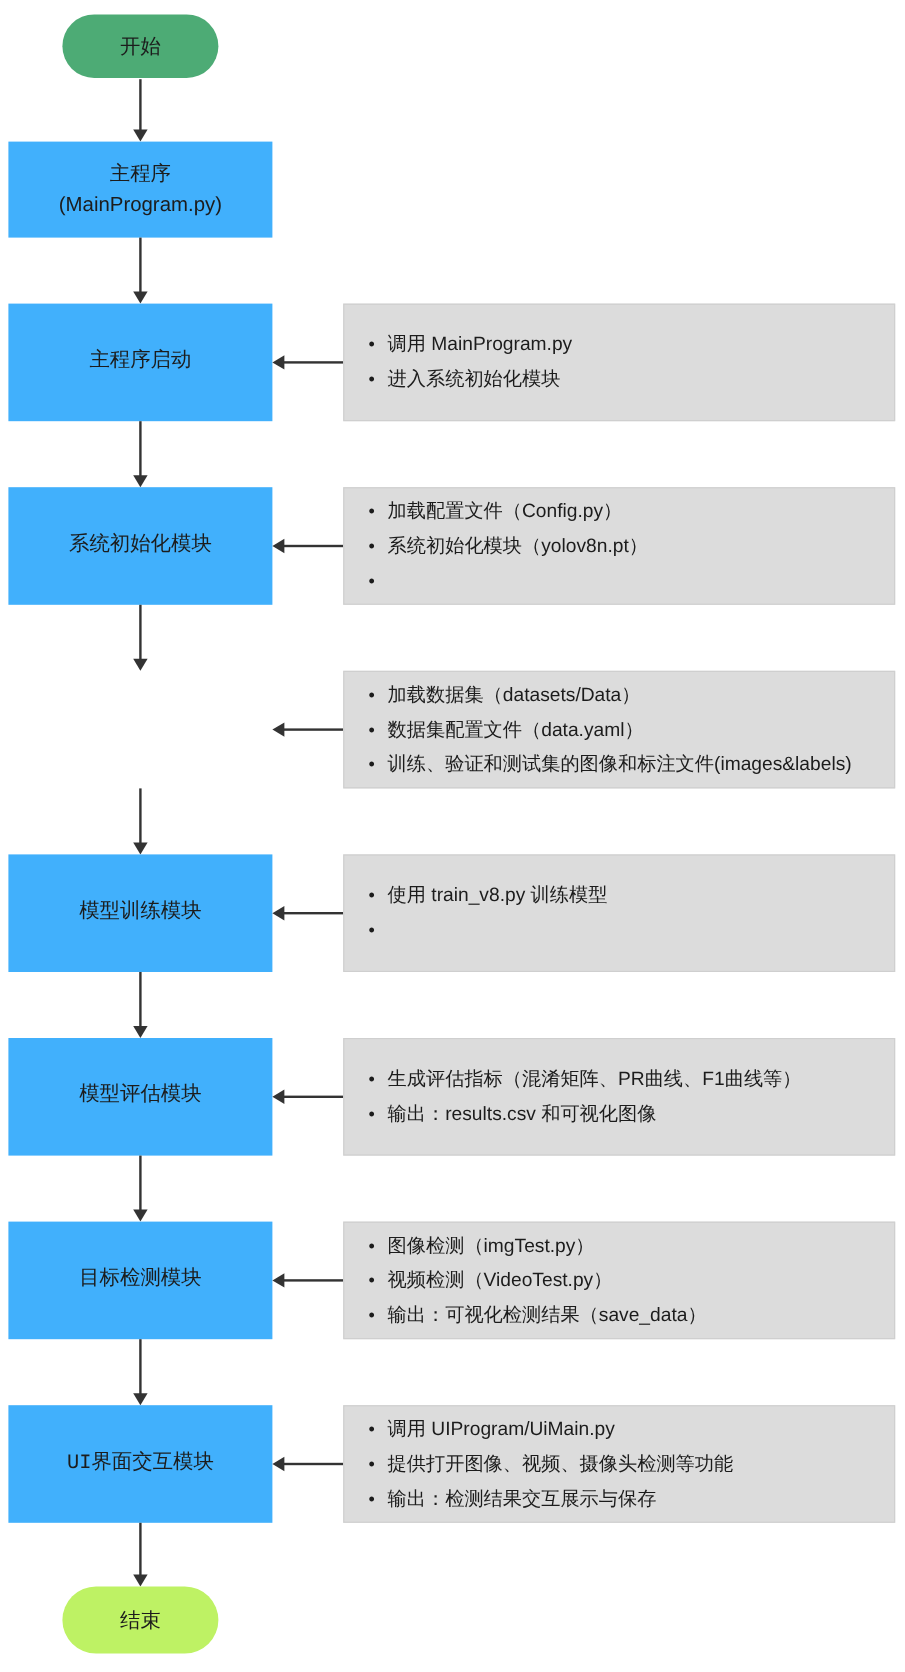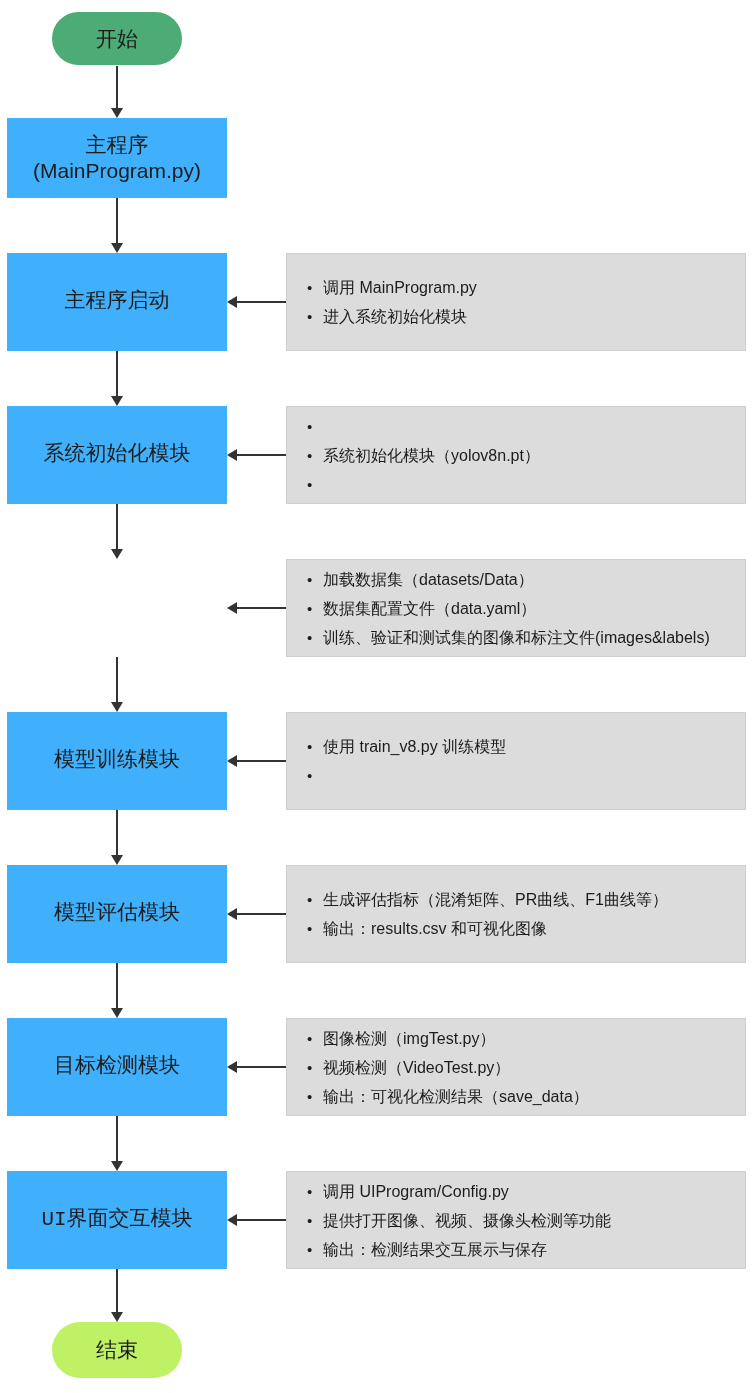--- a/index.html
+++ b/index.html
@@ -3,28 +3,28 @@
 <meta charset="utf-8">
 <style>
   * { margin:0; padding:0; box-sizing:border-box; }
   body { background:#ffffff; font-family:"Liberation Sans","DejaVu Sans",sans-serif; }
   .canvas {
     position:relative; width:754px; height:1393px; background:#ffffff;
     overflow:hidden; color:#1f1f1f;
   }
   .terminal {
     position:absolute; display:flex; align-items:center; justify-content:center;
-    font-size:21px; color:#1c1c1c;
+    font-size:17px; color:#1c1c1c;
   }
   .start-node { left:52px; top:12px; width:130px; height:53px; border-radius:27px; background:#4dab75; }
   .end-node   { left:52px; top:1322px; width:130px; height:56px; border-radius:28px; background:#bef264; }
   .process-box {
     position:absolute; background:#41b0fc;
     display:flex; flex-direction:column; align-items:center; justify-content:center;
-    font-size:21px; color:#1c1c1c; text-align:center; line-height:26px;
+    font-size:17px; color:#1c1c1c; text-align:center; line-height:26px;
   }
   .main-box { left:7px; top:118px; width:220px; height:80px; }
   .row { position:absolute; left:7px; width:739px; height:98px; }
   .row .process-box { left:0; top:0; width:220px; height:98px;font-family:Liberation Mono, monospace; }
   .note-box {
     position:absolute; left:279px; top:0; width:460px; height:98px;
     background:#dcdcdc; border:1px solid #cfcfcf;
     display:flex; flex-direction:column; justify-content:center;
     padding:4px 10px 4px 20px;
   }
@@ -84,20 +84,21 @@
 
   <div class="row" style="top:406px;">
     <div class="process-box">
       <span>系统初始化模块</span>
     </div>
     <div class="h-arrow"></div>
     <div class="note-box">
       <div>
           <div class="note-line">
             <span class="dot">•</span>
+            <span class="note-text">加载配置文件（Config.py）</span>
           </div>
           <div class="note-line">
             <span class="dot">•</span>
             <span class="note-text">系统初始化模块（yolov8n.pt）</span>
           </div>
           <div class="note-line">
             <span class="dot">•</span>
           </div>
         </div>
     </div>
@@ -195,21 +196,21 @@
 
   <div class="row" style="top:1171px;">
     <div class="process-box">
       <span>UI界面交互模块</span>
     </div>
     <div class="h-arrow"></div>
     <div class="note-box">
       <div>
           <div class="note-line">
             <span class="dot">•</span>
-            <span class="note-text">调用 UIProgram/Config.py</span>
+            <span class="note-text">调用 UIProgram/UiMain.py</span>
           </div>
           <div class="note-line">
             <span class="dot">•</span>
             <span class="note-text">提供打开图像、视频、摄像头检测等功能</span>
           </div>
           <div class="note-line">
             <span class="dot">•</span>
             <span class="note-text">输出：检测结果交互展示与保存</span>
           </div>
         </div>

